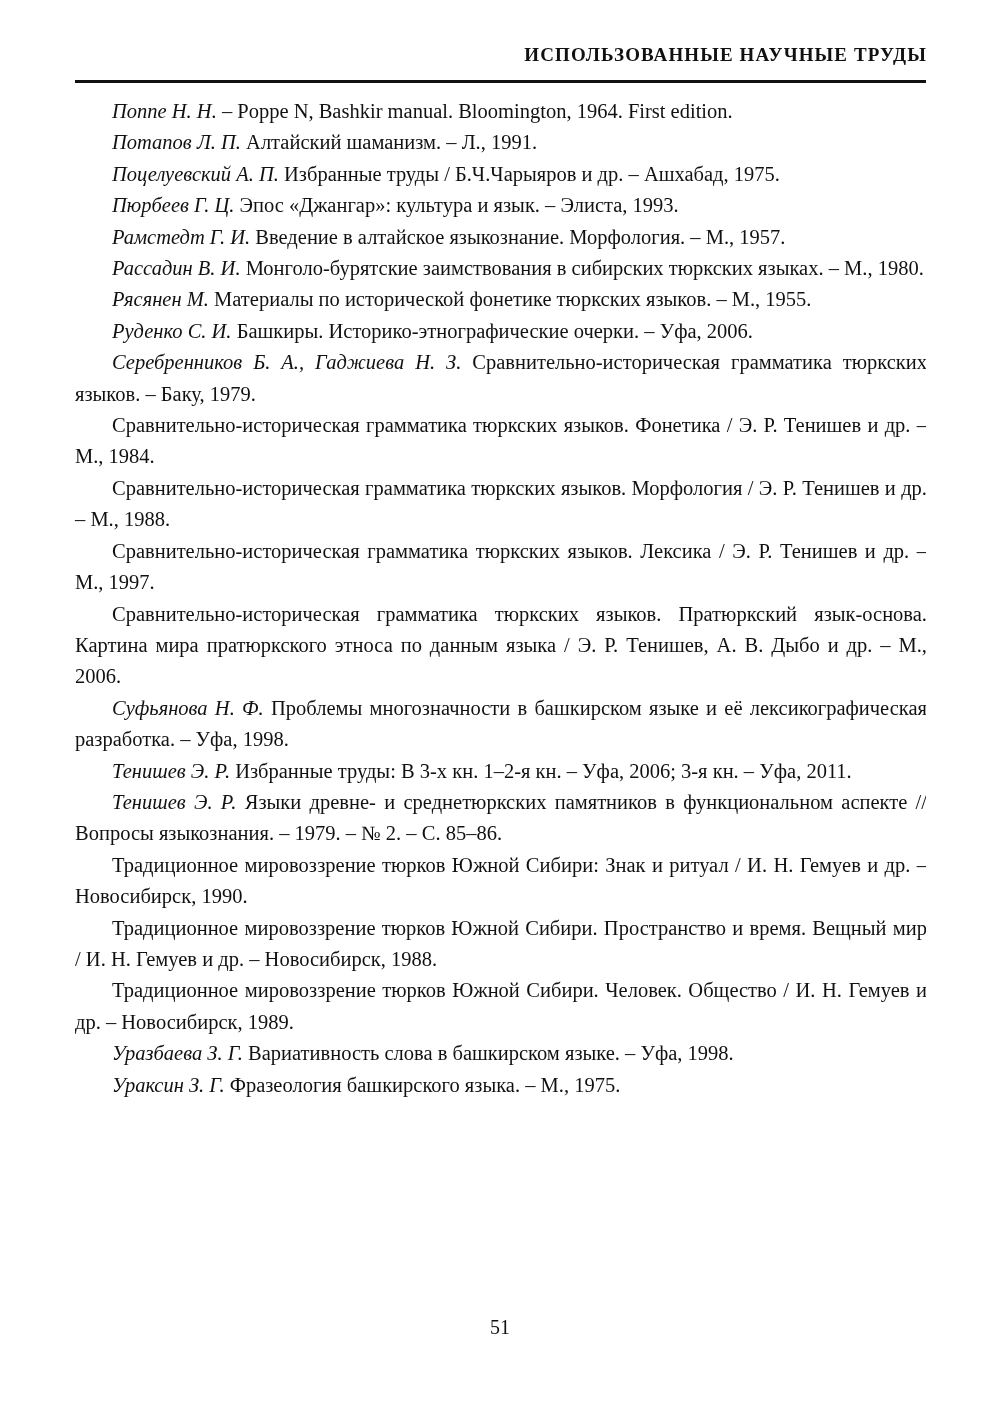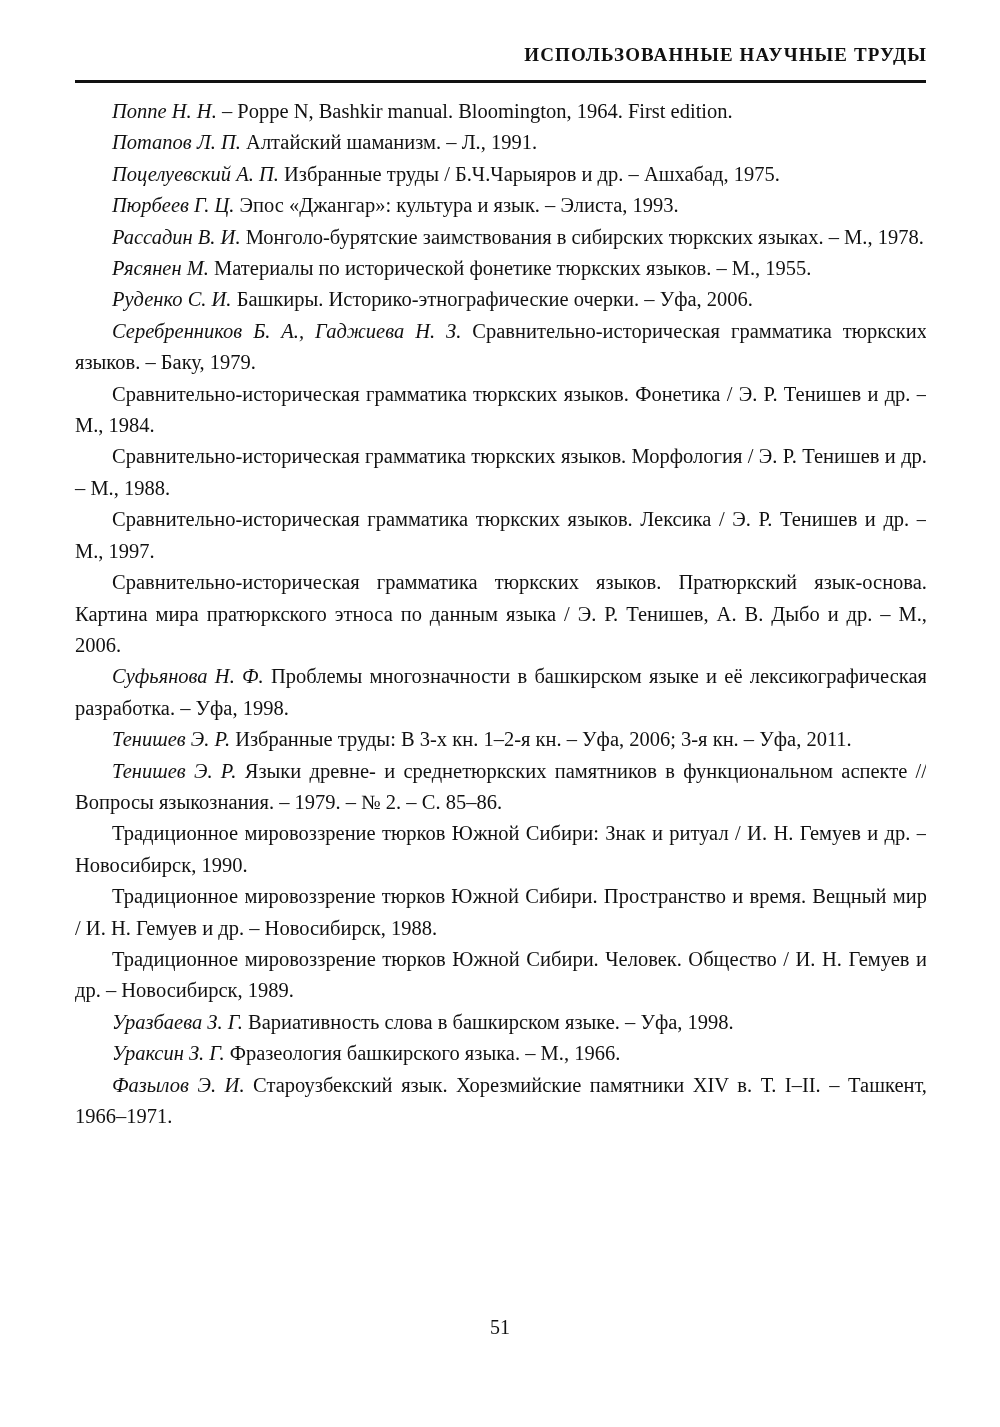--- a/index.html
+++ b/index.html
@@ -81,34 +81,34 @@
 
   <div class="header">ИСПОЛЬЗОВАННЫЕ НАУЧНЫЕ ТРУДЫ</div>
 
   <div class="rule"></div>
 
   <div class="body-text" id="bib-list">
       <p class="entry"><i>Поппе Н. Н.</i><span> –  Poppe N, Bashkir manual. Bloomington, 1964. First edition.</span></p>
       <p class="entry"><i>Потапов Л. П.</i><span> Алтайский шаманизм.  –  Л., 1991.</span></p>
       <p class="entry"><i>Поцелуевский А. П.</i><span> Избранные труды / Б.Ч.Чарыяров и др.  –  Ашхабад, 1975.</span></p>
       <p class="entry"><i>Пюрбеев Г. Ц.</i><span> Эпос «Джангар»: культура и язык.  –  Элиста, 1993.</span></p>
-      <p class="entry"><i>Рассадин В. И.</i><span> Монголо-бурятские заимствования в сибирских тюркских языках.  –  М., 1978.</span></p>
+      <p class="entry"><i>Рамстедт Г. И.</i><span> Введение в алтайское языкознание. Морфология.  –  М., 1957.</span></p>
+      <p class="entry"><i>Рассадин В. И.</i><span> Монголо-бурятские заимствования в сибирских тюркских языках.  –  М., 1980.</span></p>
       <p class="entry"><i>Рясянен М.</i><span> Материалы по исторической фонетике тюркских языков. – М., 1955.</span></p>
       <p class="entry"><i>Руденко С. И.</i><span> Башкиры. Историко-этнографические очерки.  –  Уфа, 2006.</span></p>
       <p class="entry"><i>Серебренников Б. А.,  Гаджиева Н. З.</i><span> Сравнительно-историческая грамматика тюркских языков.  –  Баку, 1979.</span></p>
       <p class="entry"><span>Сравнительно-историческая грамматика тюркских языков. Фонетика / Э. Р. Тенишев и др.  –  М., 1984.</span></p>
       <p class="entry"><span>Сравнительно-историческая грамматика тюркских языков. Морфология / Э. Р. Тенишев и др.  –  М., 1988.</span></p>
       <p class="entry"><span>Сравнительно-историческая грамматика тюркских языков. Лексика / Э. Р. Тенишев и др.  –  М., 1997.</span></p>
       <p class="entry"><span>Сравнительно-историческая грамматика тюркских языков. Пратюркский язык-основа. Картина мира пратюркского этноса по данным языка / Э. Р. Тенишев, А. В. Дыбо и др.  –  М., 2006.</span></p>
       <p class="entry"><i>Суфьянова Н. Ф.</i><span> Проблемы многозначности в башкирском языке и её лексикографическая разработка.  –  Уфа, 1998.</span></p>
       <p class="entry"><i>Тенишев Э. Р.</i><span> Избранные труды: В 3-х кн. 1–2-я кн.  –  Уфа, 2006; 3-я кн.  –  Уфа, 2011.</span></p>
       <p class="entry"><i>Тенишев Э. Р.</i><span> Языки древне- и среднетюркских памятников в функциональном аспекте // Вопросы языкознания.  –  1979.  –  № 2. – С. 85–86.</span></p>
       <p class="entry"><span>Традиционное мировоззрение тюрков Южной Сибири: Знак и ритуал / И. Н. Гемуев и др.  –  Новосибирск, 1990.</span></p>
       <p class="entry"><span>Традиционное мировоззрение тюрков Южной Сибири. Пространство и время. Вещный мир / И. Н. Гемуев и др.  –  Новосибирск, 1988.</span></p>
       <p class="entry"><span>Традиционное мировоззрение тюрков Южной Сибири. Человек. Общество / И. Н. Гемуев и др.  –  Новосибирск, 1989.</span></p>
       <p class="entry"><i>Уразбаева З. Г.</i><span> Вариативность слова в башкирском языке.  –  Уфа, 1998.</span></p>
-      <p class="entry"><i>Ураксин З. Г.</i><span> Фразеология башкирского языка.  –  М., 1966.</span></p>
-      <p class="entry"><i>Фазылов Э. И.</i><span> Староузбекский язык. Хорезмийские памятники XIV в. Т. I–II.  –  Ташкент, 1966–1971.</span></p>
+      <p class="entry"><i>Ураксин З. Г.</i><span> Фразеология башкирского языка.  –  М., 1975.</span></p>
     </div>
 
   <div class="pageno">51</div>
 
 </div>
 
 </body></html>

